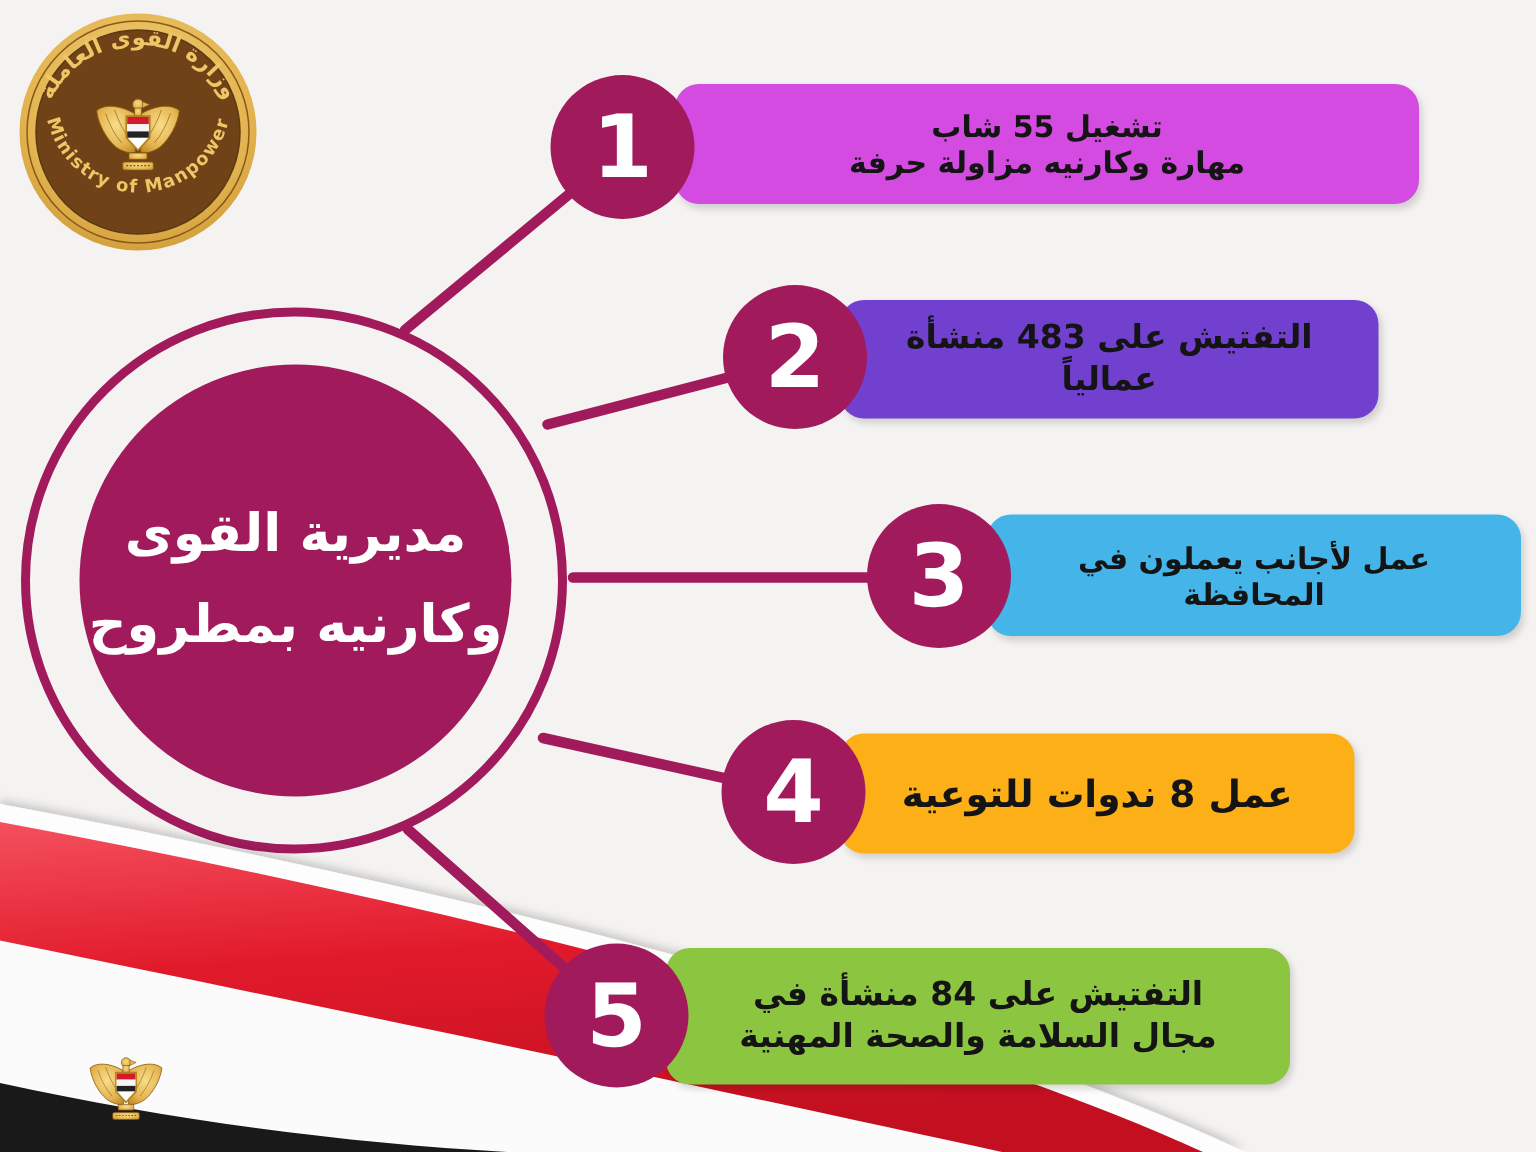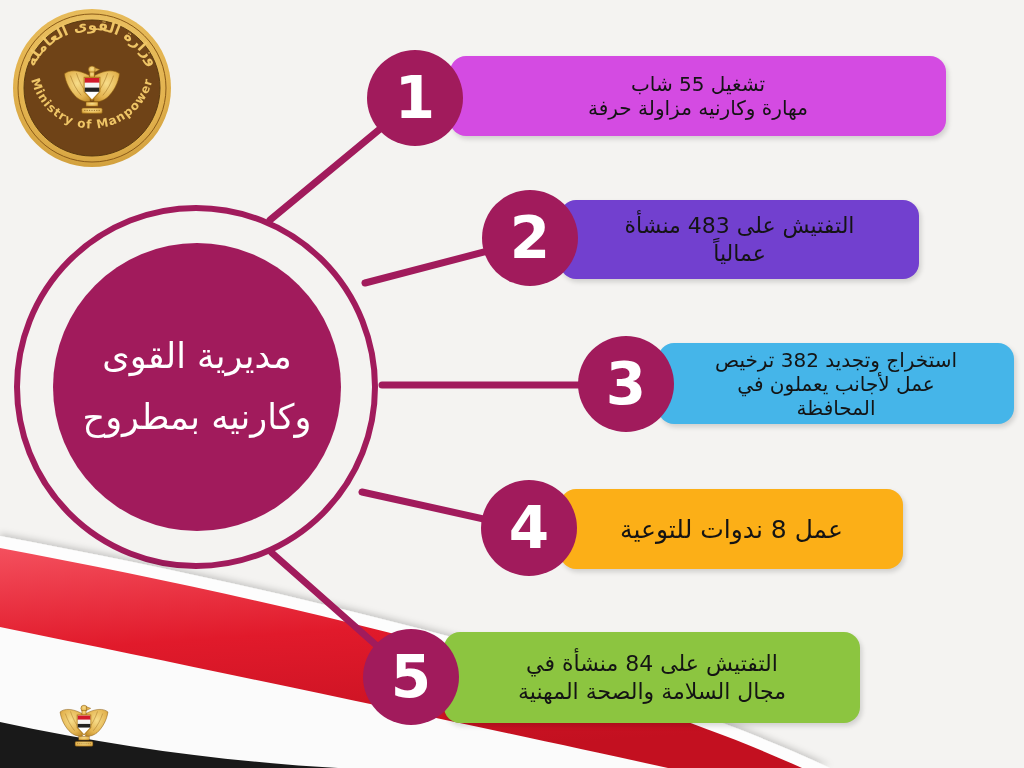--- a/index.html
+++ b/index.html
@@ -15,21 +15,21 @@
 
   
   .ring {
     position:absolute; left:14px; top:205px; width:364px; height:364px;
     border:6px solid #a11b5c; border-radius:50%; box-sizing:border-box; z-index:1;
   }
   .center-circle {
     position:absolute; left:53px; top:243px; width:288px; height:288px;
     background:#a11b5c; border-radius:50%;
     display:flex; align-items:center; justify-content:center;
-    text-align:center; color:#ffffff; font-weight:normal;
+    text-align:center; color:#ffffff; font-weight:bold;
     font-size:35px; line-height:1.75; direction:rtl; z-index:1;
   }
 
   
   .lines { z-index:3; }
 
   
   .flag { z-index:2; }
 
   
@@ -42,21 +42,21 @@
   #num1 { left:367px; top:50px; }
   #num2 { left:482px; top:190px; }
   #num3 { left:578px; top:336px; }
   #num4 { left:481px; top:480px; }
   #num5 { left:363px; top:629px; }
 
   
   .bar {
     position:absolute; border-radius:16px; z-index:4;
     display:flex; flex-direction:column; justify-content:center; align-items:center;
-    color:#141414; font-weight:normal; text-align:center; direction:rtl;
+    color:#141414; font-weight:bold; text-align:center; direction:rtl;
     box-shadow:2px 3px 5px rgba(0,0,0,0.15);
   }
   #bar1 { left:450px; top:56px;  width:496px; height:80px; font-size:20px; line-height:1.2; }
   #bar2 { left:560px; top:200px; width:359px; height:79px; font-size:22px; line-height:1.25;text-align:center; }
   #bar3 { left:658px; top:343px; width:356px; height:81px; font-size:20px; line-height:1.2; }
   #bar4 { left:560px; top:489px; width:343px; height:80px; font-size:25px; }
   #bar5 { left:444px; top:632px; width:416px; height:91px; font-size:22px; line-height:1.25; }
 </style>
 </head>
 <body>
@@ -144,21 +144,20 @@
   </div>
   <div class="num" id="num1">1</div>
 
   <div class="bar" id="bar2" style="background-color: rgb(114, 64, 207);">
     <div>التفتيش على 483 منشأة</div>
     <div>عمالياً</div>
   </div>
   <div class="num" id="num2">2</div>
 
   <div class="bar" id="bar3" style="background-color: rgb(69, 181, 233);">
-    <div>استخراج وتجديد 382 ترخيص</div>
     <div>عمل لأجانب يعملون في</div>
     <div>المحافظة</div>
   </div>
   <div class="num" id="num3">3</div>
 
   <div class="bar" id="bar4" style="background-color: rgb(252, 175, 23);">
     <div>عمل 8 ندوات للتوعية</div>
   </div>
   <div class="num" id="num4">4</div>
 

